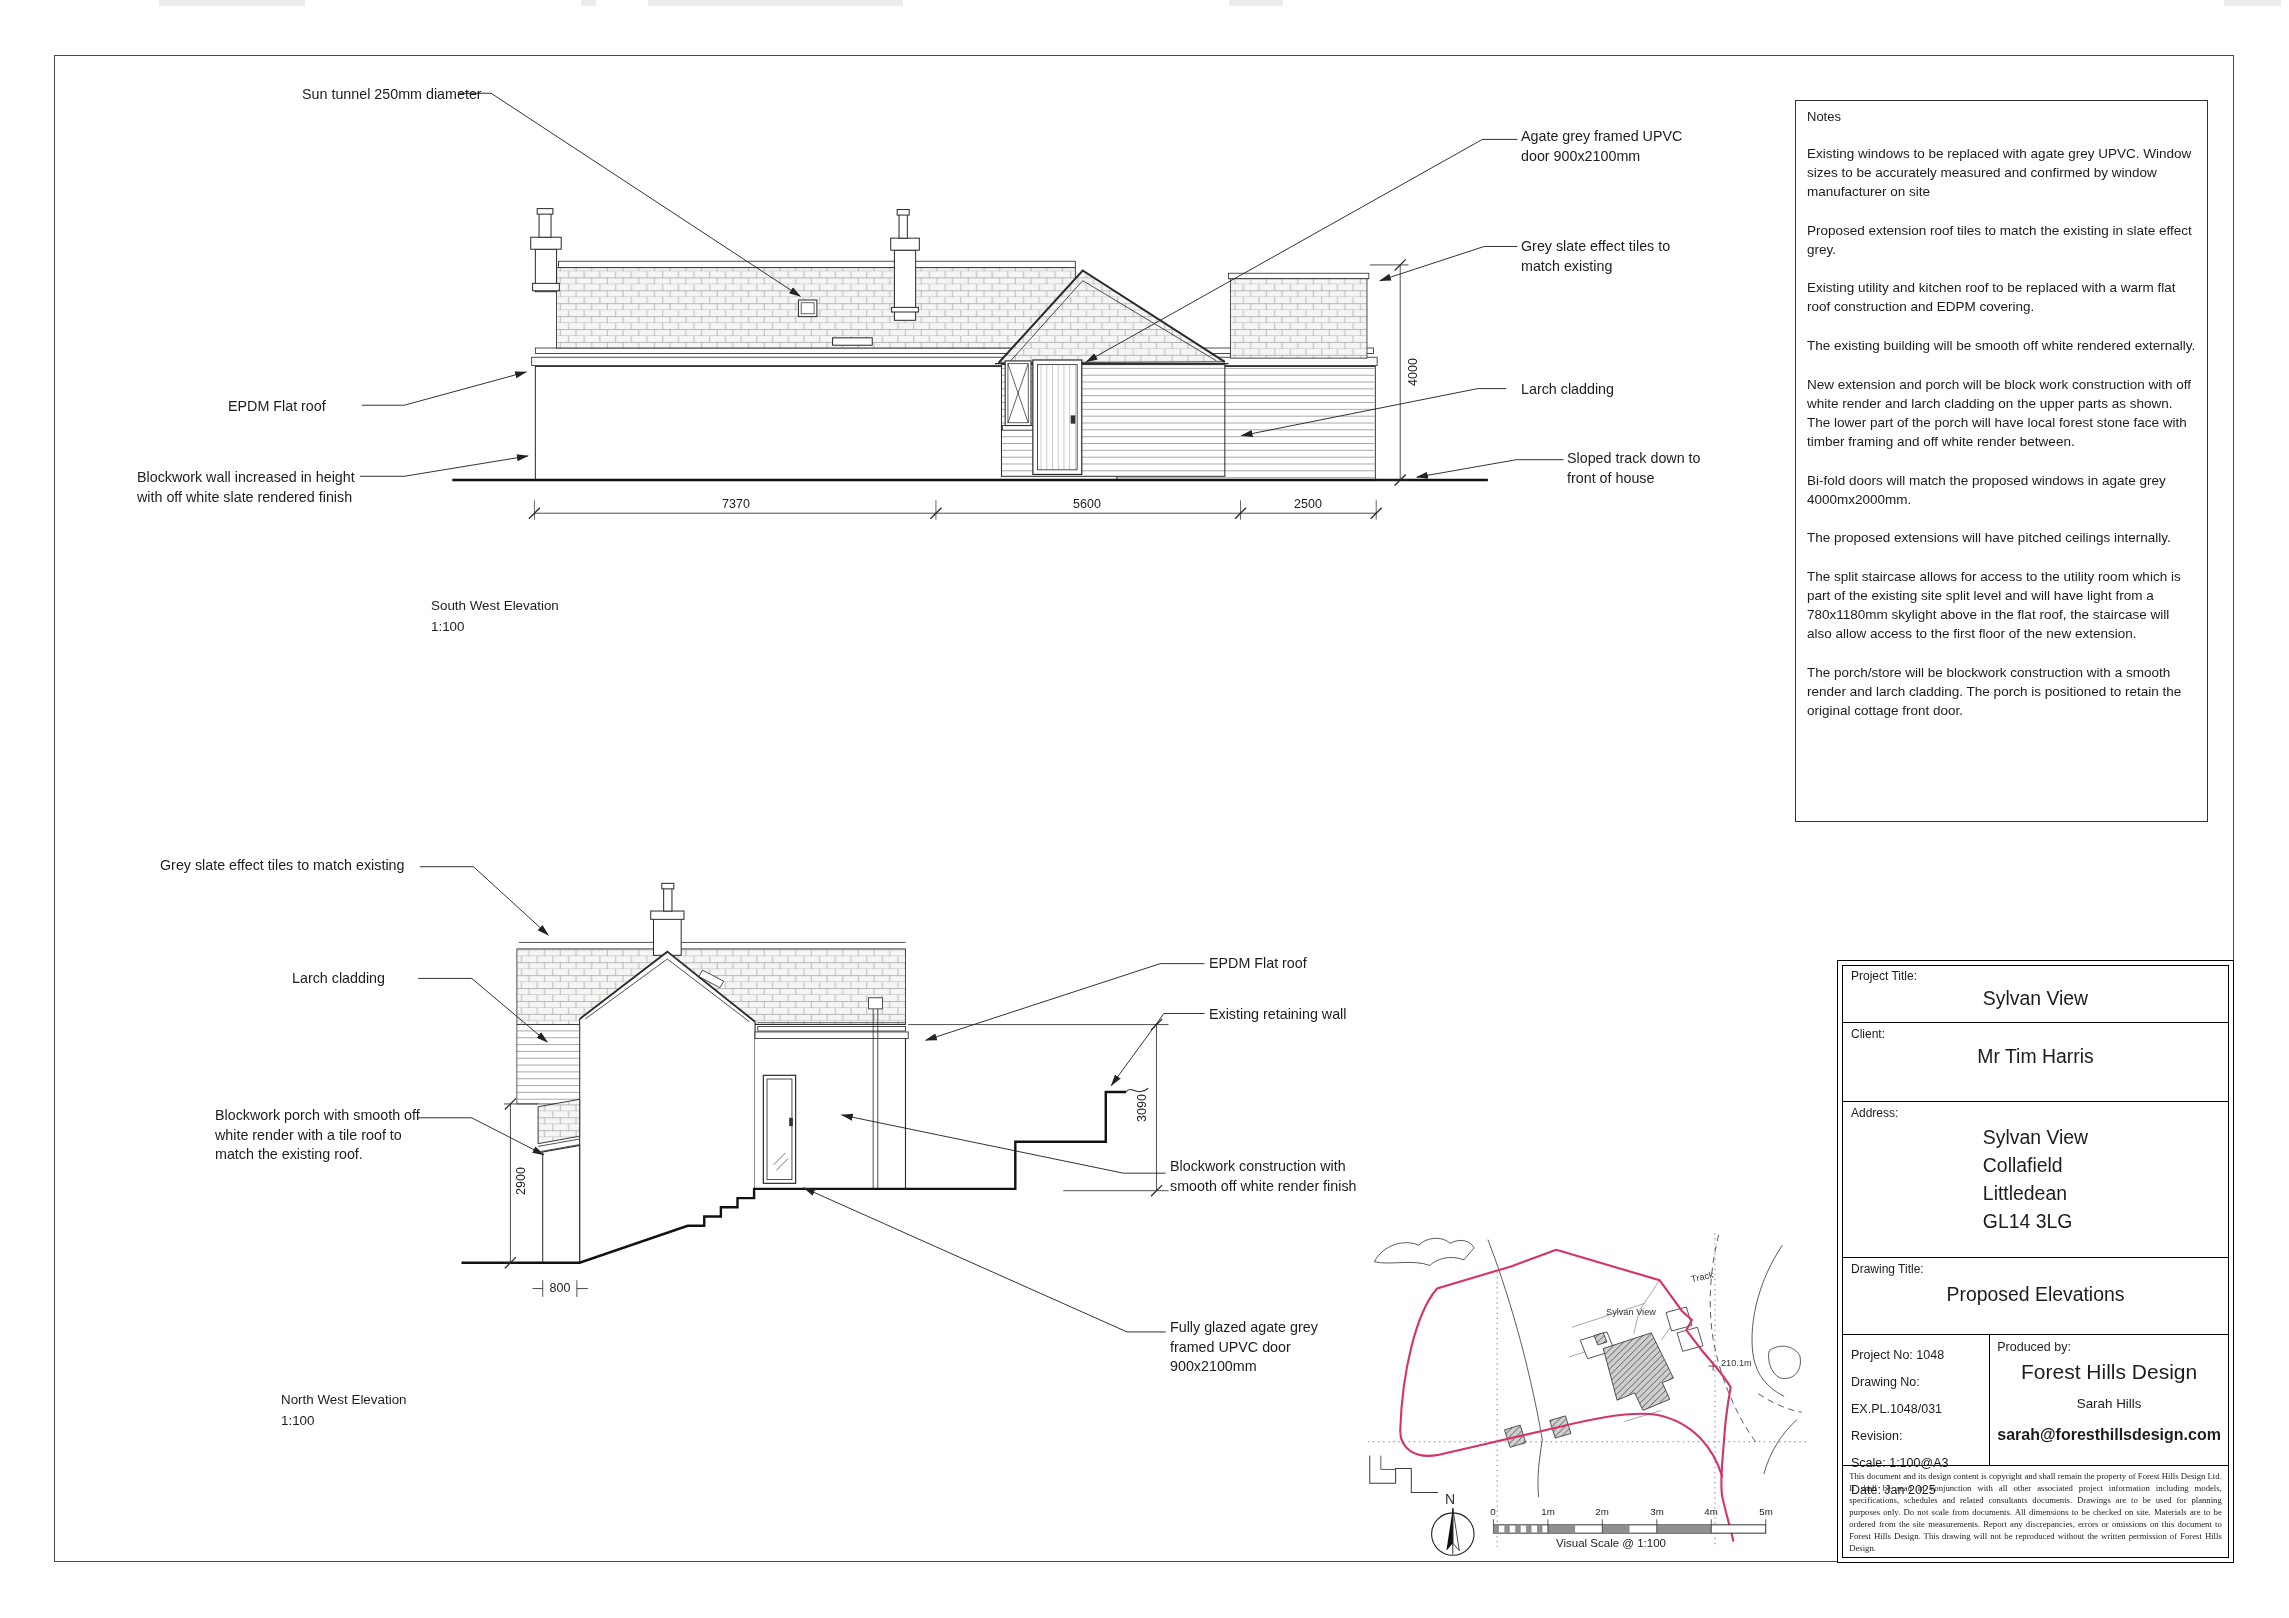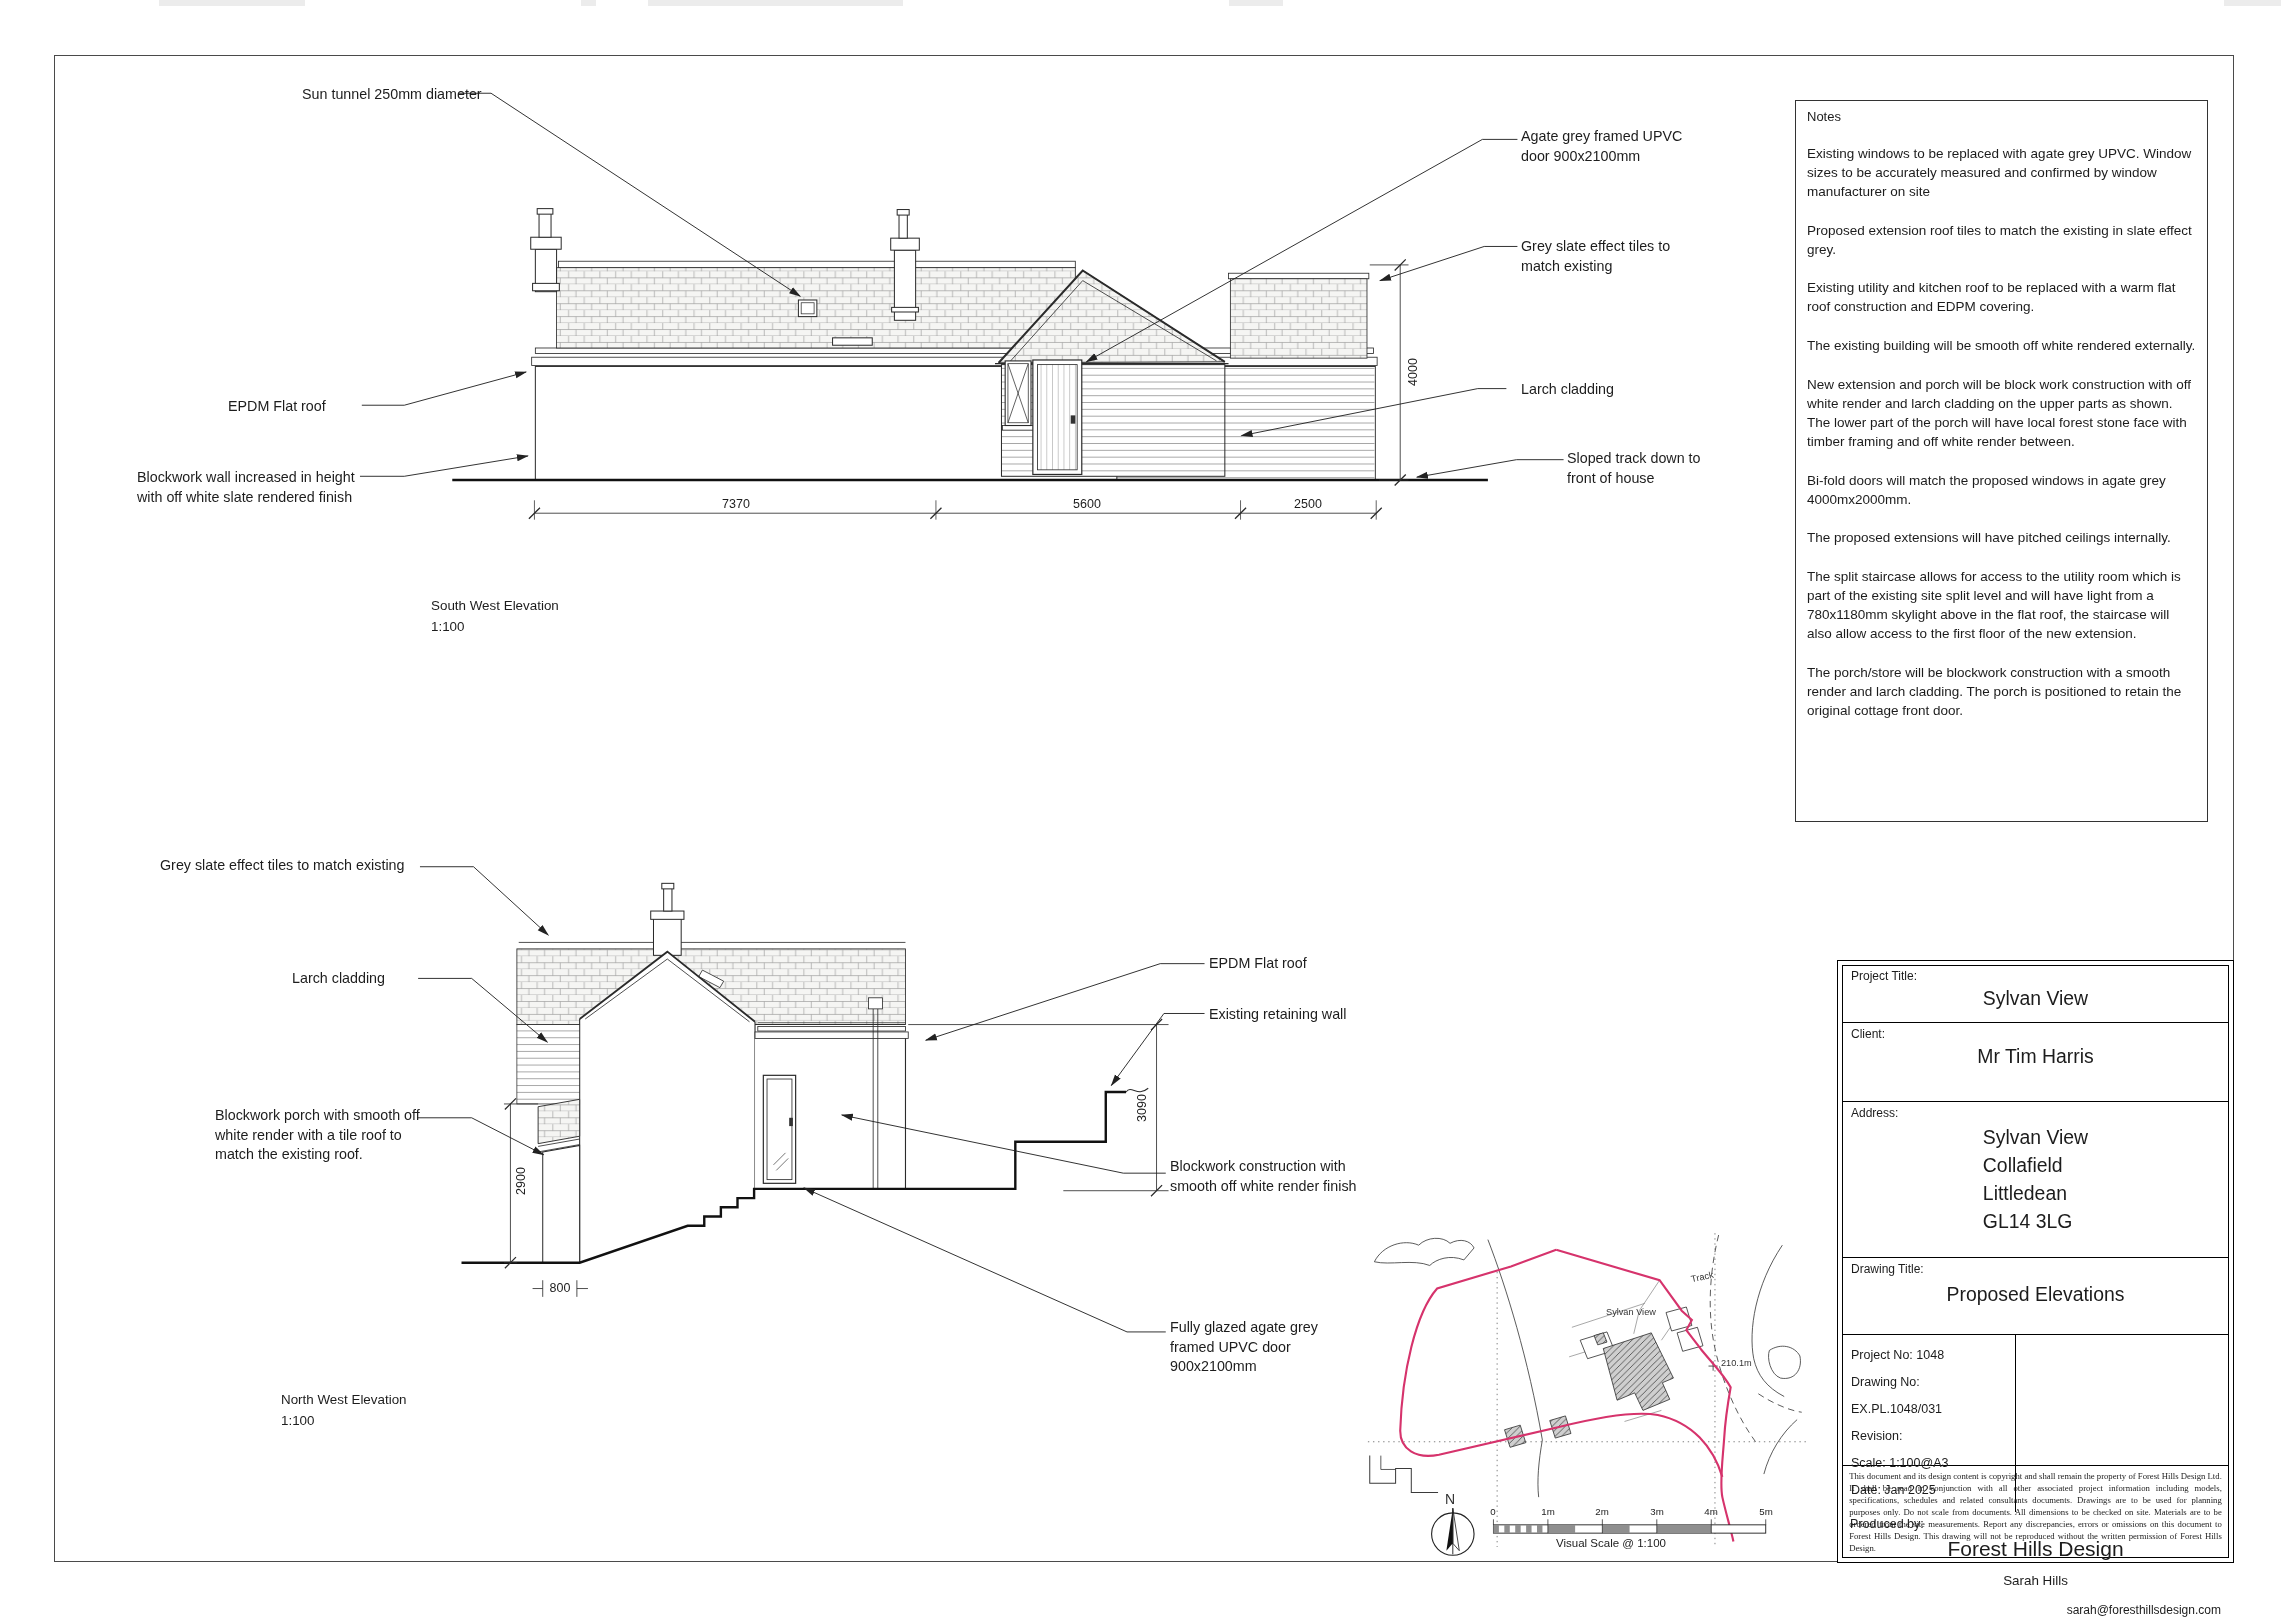--- a/index.html
+++ b/index.html
@@ -13,21 +13,21 @@
   .sheet-border{position:absolute;left:54px;top:55px;width:2178px;height:1505px;border:1.8px solid #4a4a4a;}
   .notes-box{position:absolute;left:1795px;top:100px;width:413px;height:722px;border:1.4px solid #333;box-sizing:border-box;padding:8.3px 11px;}
   .notes-box h4{margin:0 0 19.4px 0;font-size:13px;font-weight:400;}
   .notes-box p{margin:0 0 19.4px 0;font-size:13.5px;line-height:1.42;}
   .tb{position:absolute;left:1837px;top:960px;width:397px;height:603px;border:1.8px solid #000;box-sizing:border-box;background:#fff;}
   .tb-in{position:absolute;left:3.7px;top:3.7px;right:3.7px;bottom:3.7px;border:0.9px solid #000;display:flex;flex-direction:column;}
   .tb-row{border-bottom:1.8px solid #000;box-sizing:border-box;padding:3.7px 8.3px;}
   .tb-label{font-size:12px;}
   .tb-val{font-size:19.4px;text-align:center;margin-top:3.7px;}
   .tb-center{text-align:center;}
-  .tb-cols{display:flex;flex-direction:column;padding:0;}
+  .tb-cols{display:flex;flex-direction:row;padding:0;}
   .tb-colL{width:45%;border-right:1.8px solid #000;box-sizing:border-box;padding:7.4px 8.3px;font-size:12.5px;line-height:27px;}
   .tb-colR{flex:1;padding:5.5px 7.4px;box-sizing:border-box;}
   .tb-disc{flex:1;border-bottom:none;font-family:"Liberation Serif",serif;font-size:8.7px;line-height:1.38;text-align:justify;padding:3.7px 6.5px;}
   .scale-tick{position:absolute;font-size:9.7px;width:28px;text-align:center;color:#222;}
   .chrome-bit{position:absolute;top:0;height:5.5px;background:#dcdcdc;opacity:.55;}
 </style>
 </head>
 <body>
 
 <div>
@@ -329,19 +329,19 @@
         <div>Project No: 1048</div>
         <div>Drawing No: EX.PL.1048/031</div>
         <div>Revision:</div>
         <div>Scale: 1:100@A3</div>
         <div>Date: Jan 2025</div>
       </div>
       <div class="tb-colR">
         <div style="font-size:12.5px;">Produced by:</div>
         <div style="font-size:21px;text-align:center;margin-top:5.5px;">Forest Hills Design</div>
         <div style="font-size:13.4px;text-align:center;margin-top:12px;">Sarah Hills</div>
-        <div style="font-size:12px;text-align:right;margin-top:14.8px;">sarah@foresthillsdesign.com</div>
+        <div style="font-size:16px;text-align:center;margin-top:14.8px;font-weight:bold;">sarah@foresthillsdesign.com</div>
       </div>
     </div>
     <div class="tb-row tb-disc">This document and its design content is copyright and shall remain the property of Forest Hills Design Ltd.  It shall be read in conjunction with all other associated project information including models, specifications, schedules and related consultants documents.  Drawings are to be used for planning purposes only.  Do not scale from documents.  All dimensions to be checked on site.  Materials are to be ordered from the site measurements.  Report any discrepancies, errors or omissions on this document to Forest Hills Design.  This drawing will not be reproduced without the written permission of Forest Hills Design.</div>
   </div>
 </div>
 
 
 </body></html>

